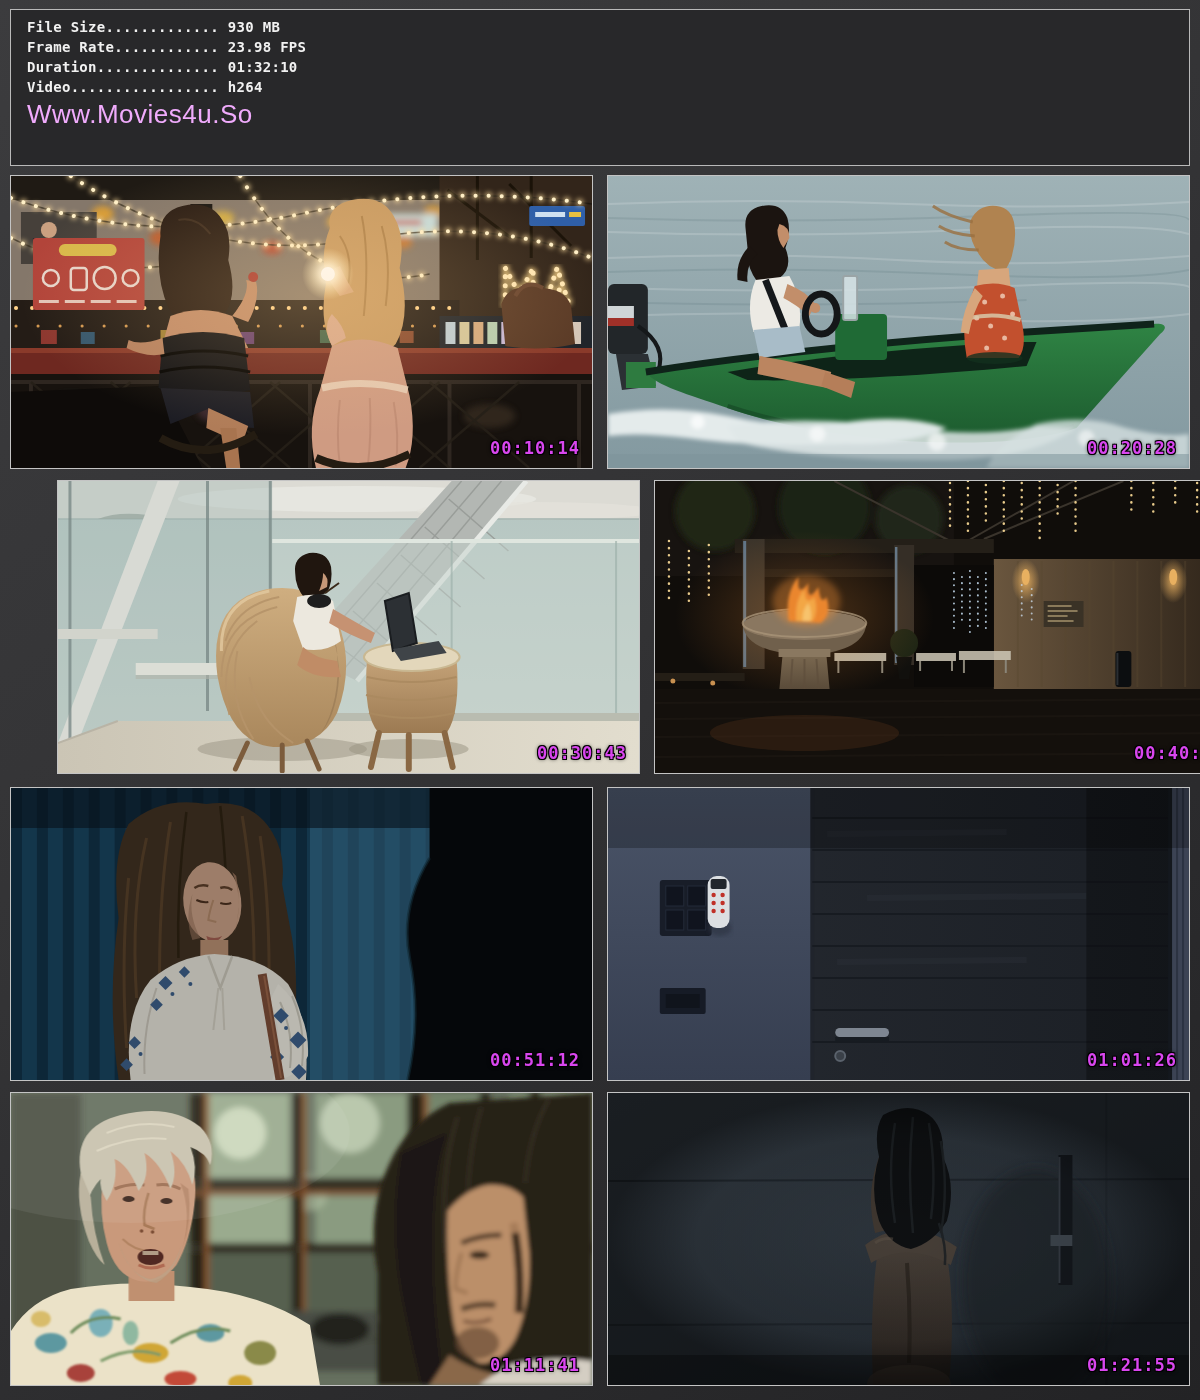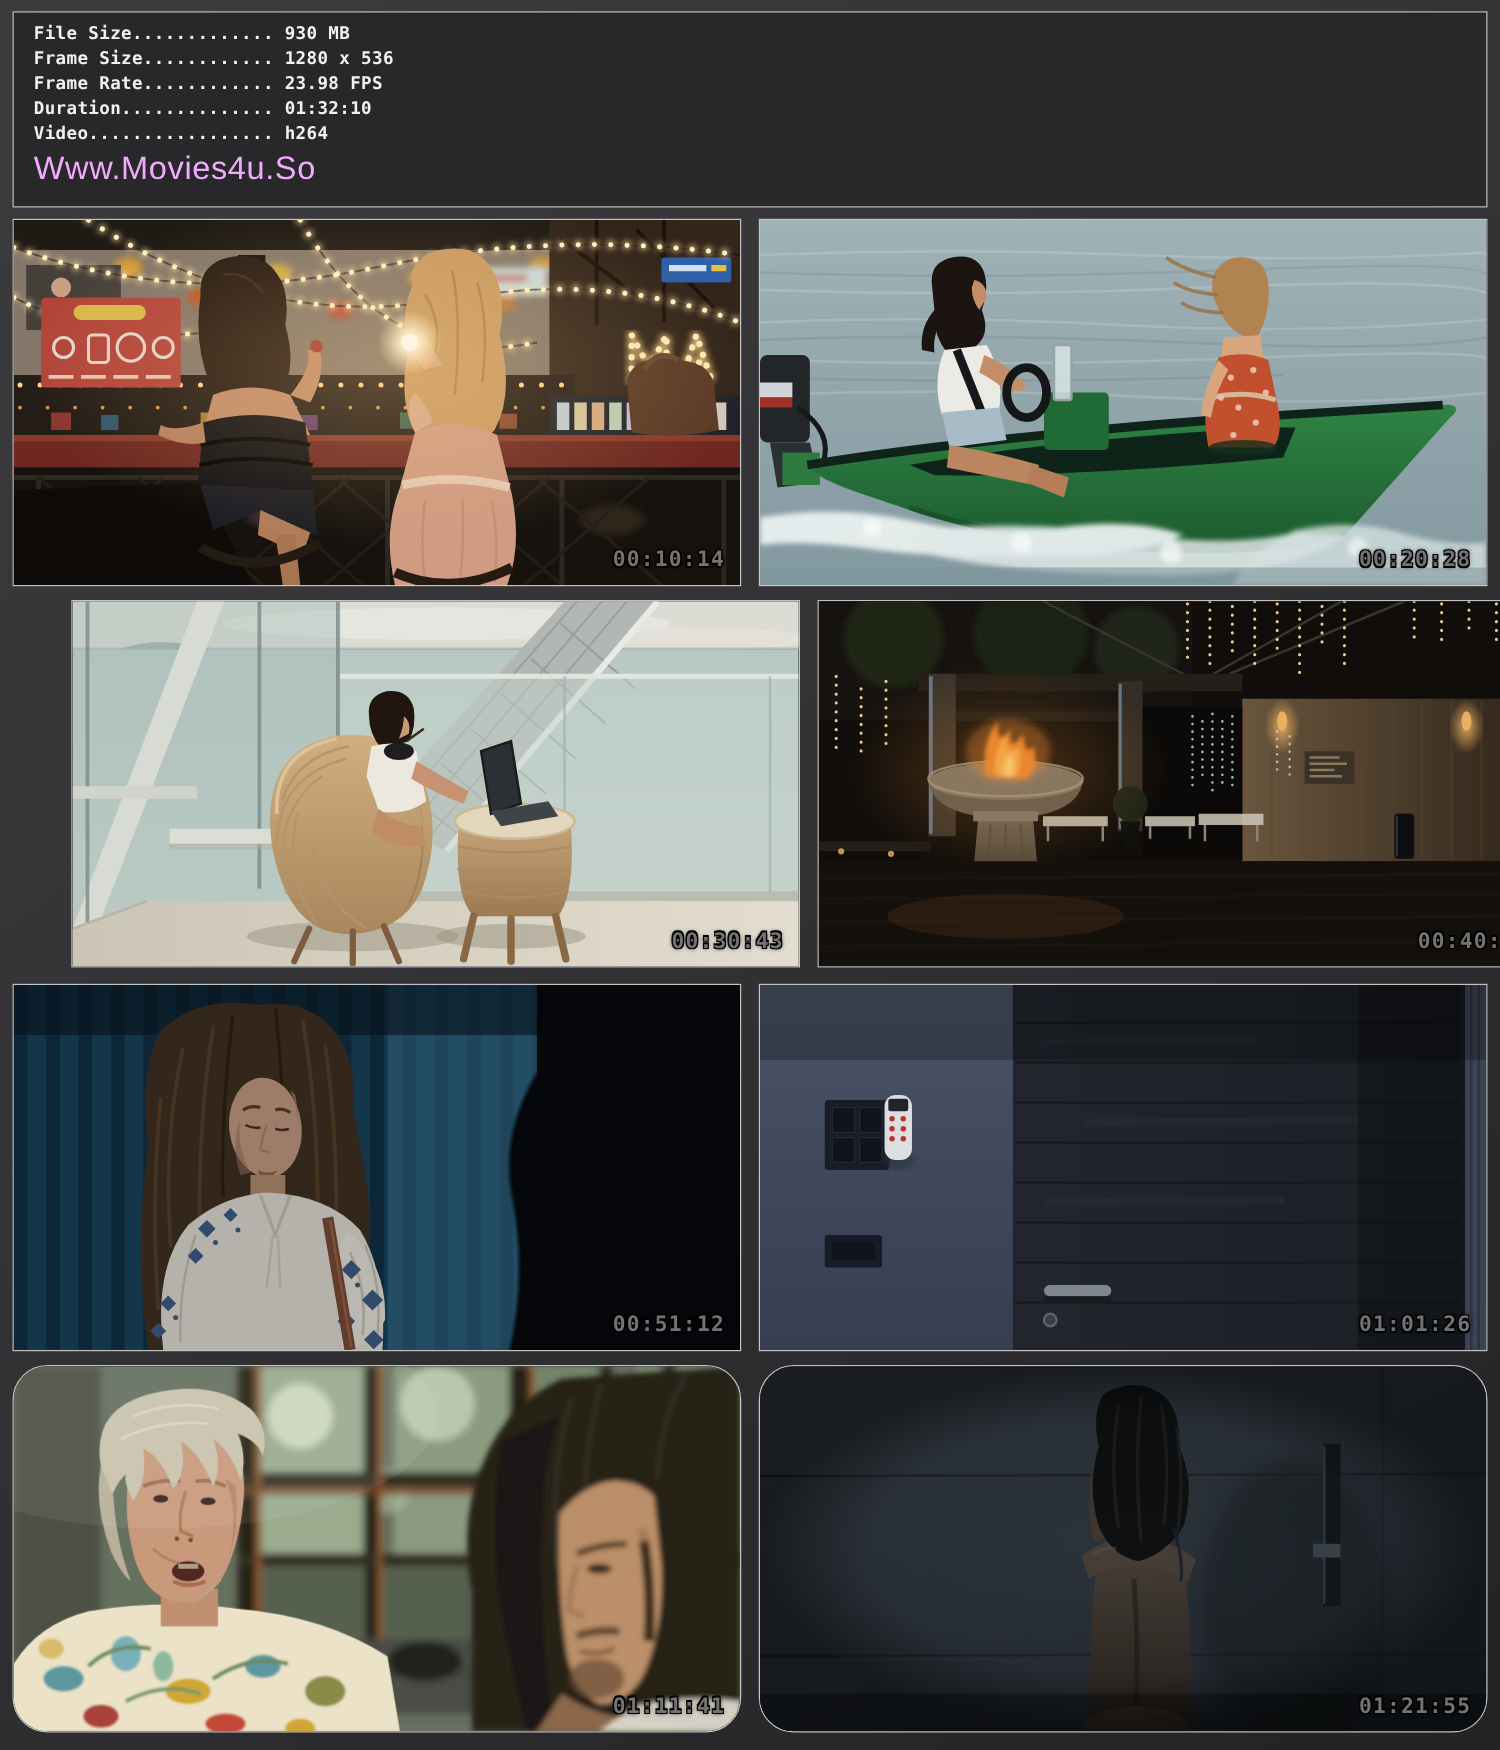--- a/index.html
+++ b/index.html
@@ -9,33 +9,32 @@
   .info-panel{position:absolute;left:10px;top:9px;width:1180px;height:157px;
               background:#28282a;border:1px solid #b9b9b9;box-sizing:border-box;
               padding:7px 0 0 16px;}
   .info-line{font:700 14px "DejaVu Sans Mono",monospace;color:#f1f1f1;line-height:20px;
              white-space:pre;letter-spacing:0.3px;}
   .site-name{font:400 26px "Liberation Sans",sans-serif;color:#f0abfc;margin-top:2px;letter-spacing:0.5px;}
   .shot{position:absolute;width:583px;height:294px;border:1px solid #c4c4c4;box-sizing:border-box;
         background:#000;overflow:hidden;margin:0;}
   .shot svg{display:block;width:581px;height:292px;}
   .col-l{left:10px;} .col-r{left:607px;}
-  .row-1{top:175px;} .row-2{top:480px;margin-left:47px;} .row-3{top:787px;} .row-4{top:1092px;border-radius:28px;}
-  .ts{position:absolute;right:12px;bottom:10px;font:700 17px "DejaVu Sans Mono",monospace;color:#737373;
+  .row-1{top:175px;} .row-2{top:480px;margin-left:47px;} .row-3{top:787px;} .row-4{top:1092px;}
+  .ts{position:absolute;right:12px;bottom:10px;font:700 17px "DejaVu Sans Mono",monospace;color:#d946ef;
       letter-spacing:1px;
       text-shadow:-1px -1px 0 #000,1px -1px 0 #000,-1px 1px 0 #000,1px 1px 0 #000,0 0 4px #000;}
 </style>
 </head>
 <body>
 
 <div class="sheet">
 
   <section class="info-panel">
     <div class="info-line">File Size............. 930 MB</div>
-    <div class="info-line">Frame Size............ 1280 x 536</div>
     <div class="info-line">Frame Rate............ 23.98 FPS</div>
     <div class="info-line">Duration.............. 01:32:10</div>
     <div class="info-line">Video................. h264</div>
     <div class="site-name">Www.Movies4u.So</div>
   </section>
 
   <figure class="shot col-l row-1">
     <svg viewBox="0 0 583 292" preserveAspectRatio="none">
       <defs>
         <filter id="s1b">

